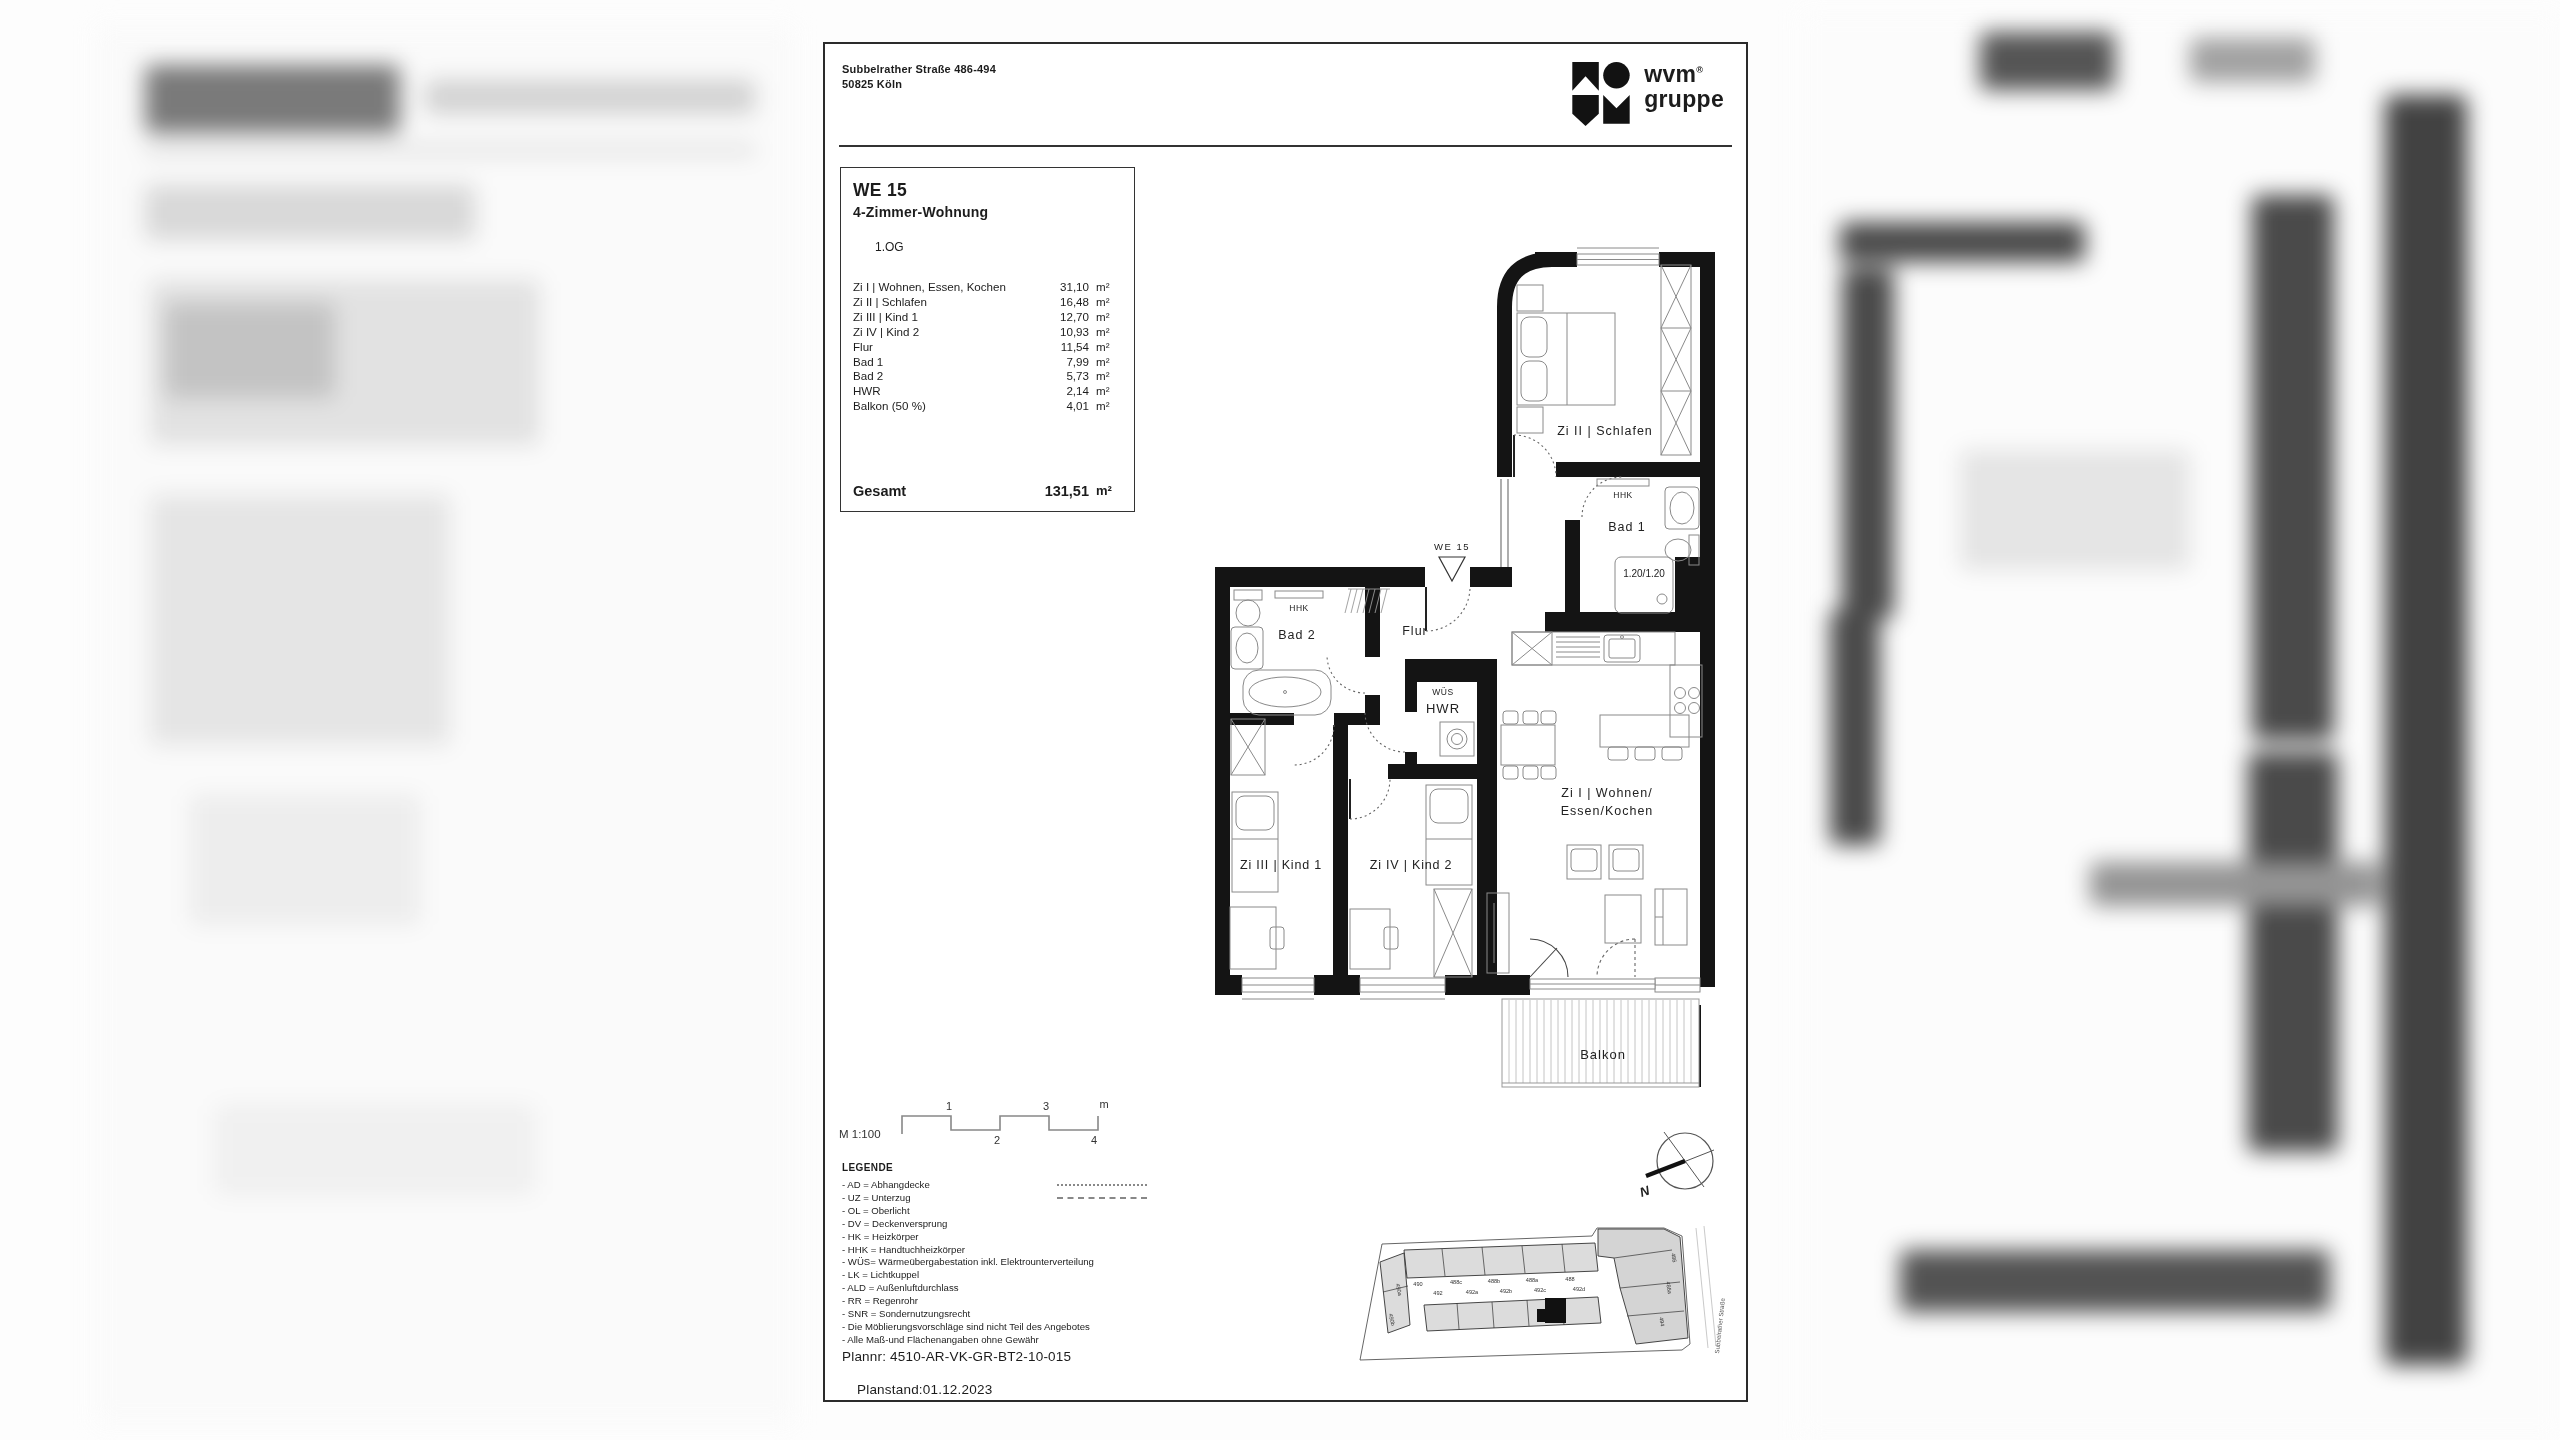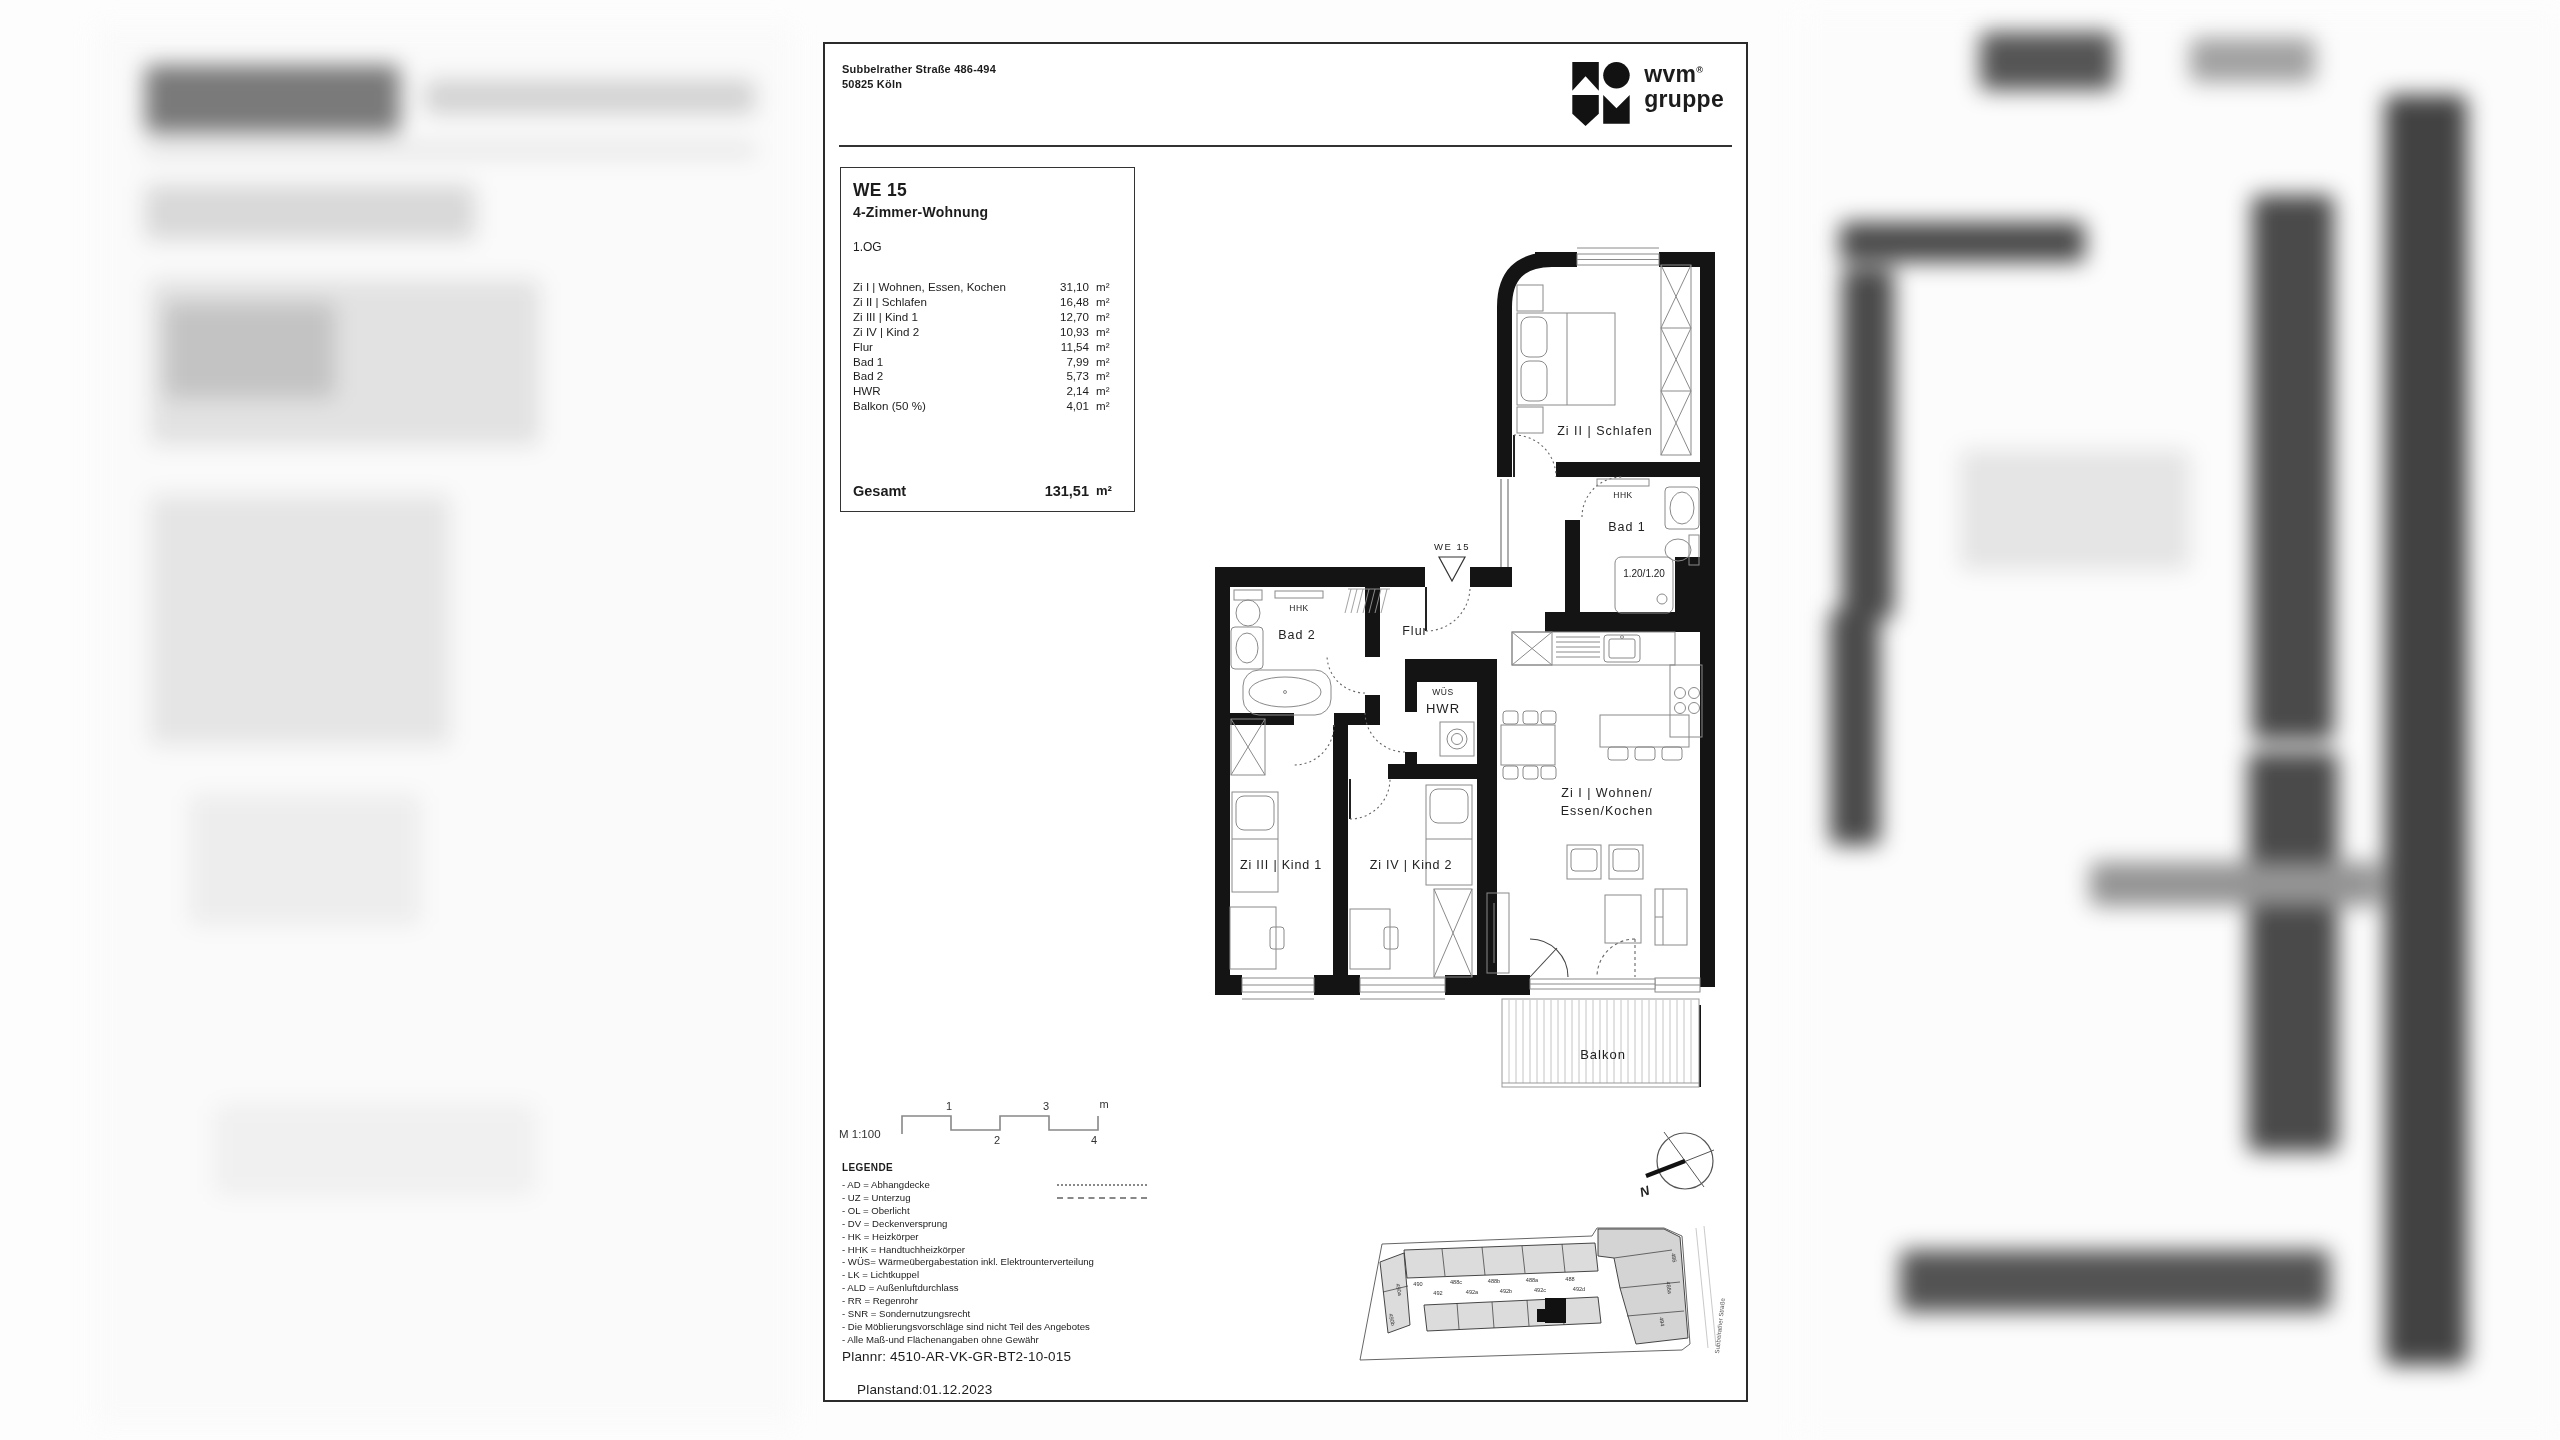--- a/index.html
+++ b/index.html
@@ -15,21 +15,21 @@
   .hdr-rule{position:absolute;left:14px;right:14px;top:101px;border-top:2px solid #333;}
   .logo{position:absolute;right:22px;top:18px;display:flex;align-items:flex-start;}
   .logo-mark{width:58px;height:64px;margin-right:14px;}
   .logo-text{font-weight:bold;font-size:23px;line-height:1.08;letter-spacing:.3px;}
   .logo-text sup{font-size:9px;}
   
   .infobox{position:absolute;left:15px;top:123px;width:295px;height:345px;border:1.6px solid #333;
     box-sizing:border-box;padding:12px 10px 10px 12px;}
   .we-title{font-size:17.5px;font-weight:bold;letter-spacing:.3px;}
   .we-type{font-size:14px;font-weight:bold;margin-top:3px;letter-spacing:.2px;}
-  .we-floor{font-size:12px;margin-top:20px;}
+  .we-floor{font-size:12px;margin-top:20px;margin-left:22px;}
   .roomlist{margin-top:26px;font-size:11.6px;line-height:14.9px;}
   .rrow{display:flex;}
   .rrow .rl{flex:1;}
   .rrow .rv{width:50px;text-align:right;}
   .rrow .ru{width:28px;padding-left:7px;}
   .gesamt{position:absolute;left:12px;right:10px;bottom:12px;display:flex;font-weight:bold;font-size:14.5px;}
   .gesamt .rl{flex:1;}
   .gesamt .rv{text-align:right;}
   .gesamt .ru{width:28px;padding-left:7px;font-size:13px;}
   

